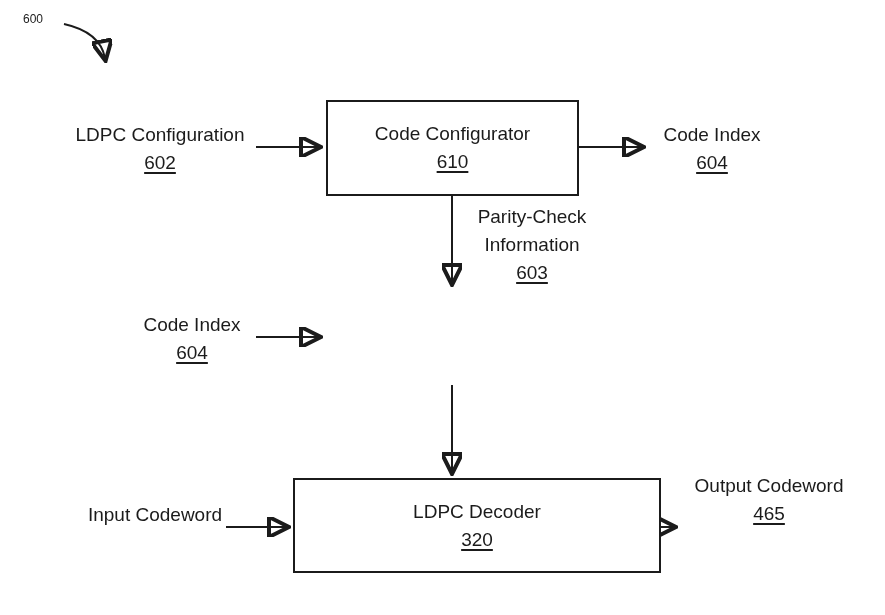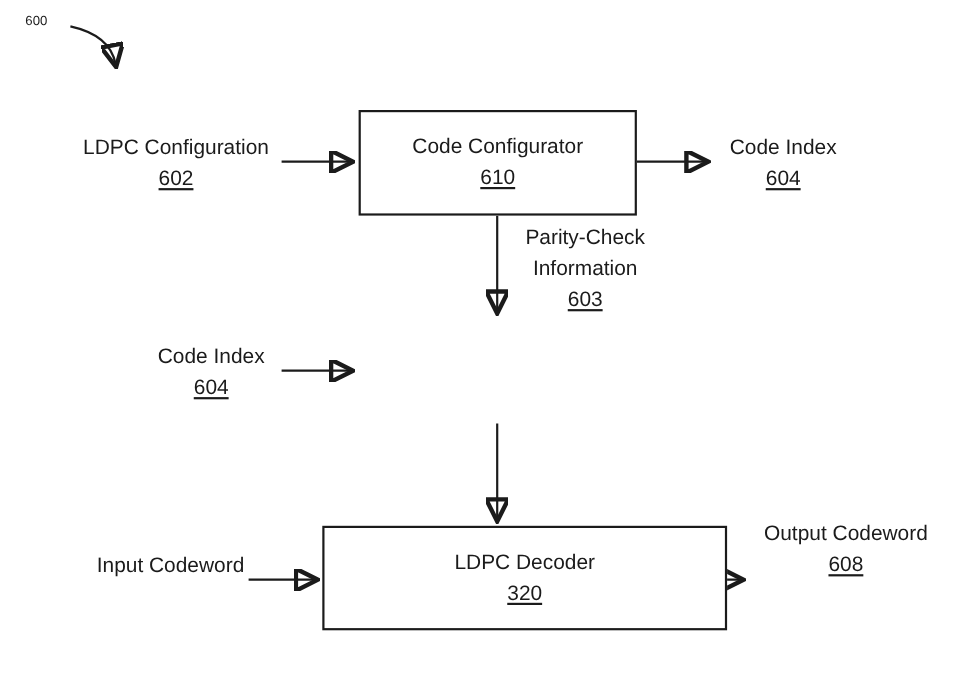--- a/index.html
+++ b/index.html
@@ -133,16 +133,16 @@
 
   <div class="label lbl-ldpc-control">
   </div>
 
   <div class="label lbl-input-codeword">
     <div>Input Codeword</div>
   </div>
 
   <div class="label lbl-output-codeword">
     <div>Output Codeword</div>
-    <div class="ref">608</div>
+    <div class="ref">465</div>
   </div>
 
 </div>
 
 </body></html>

